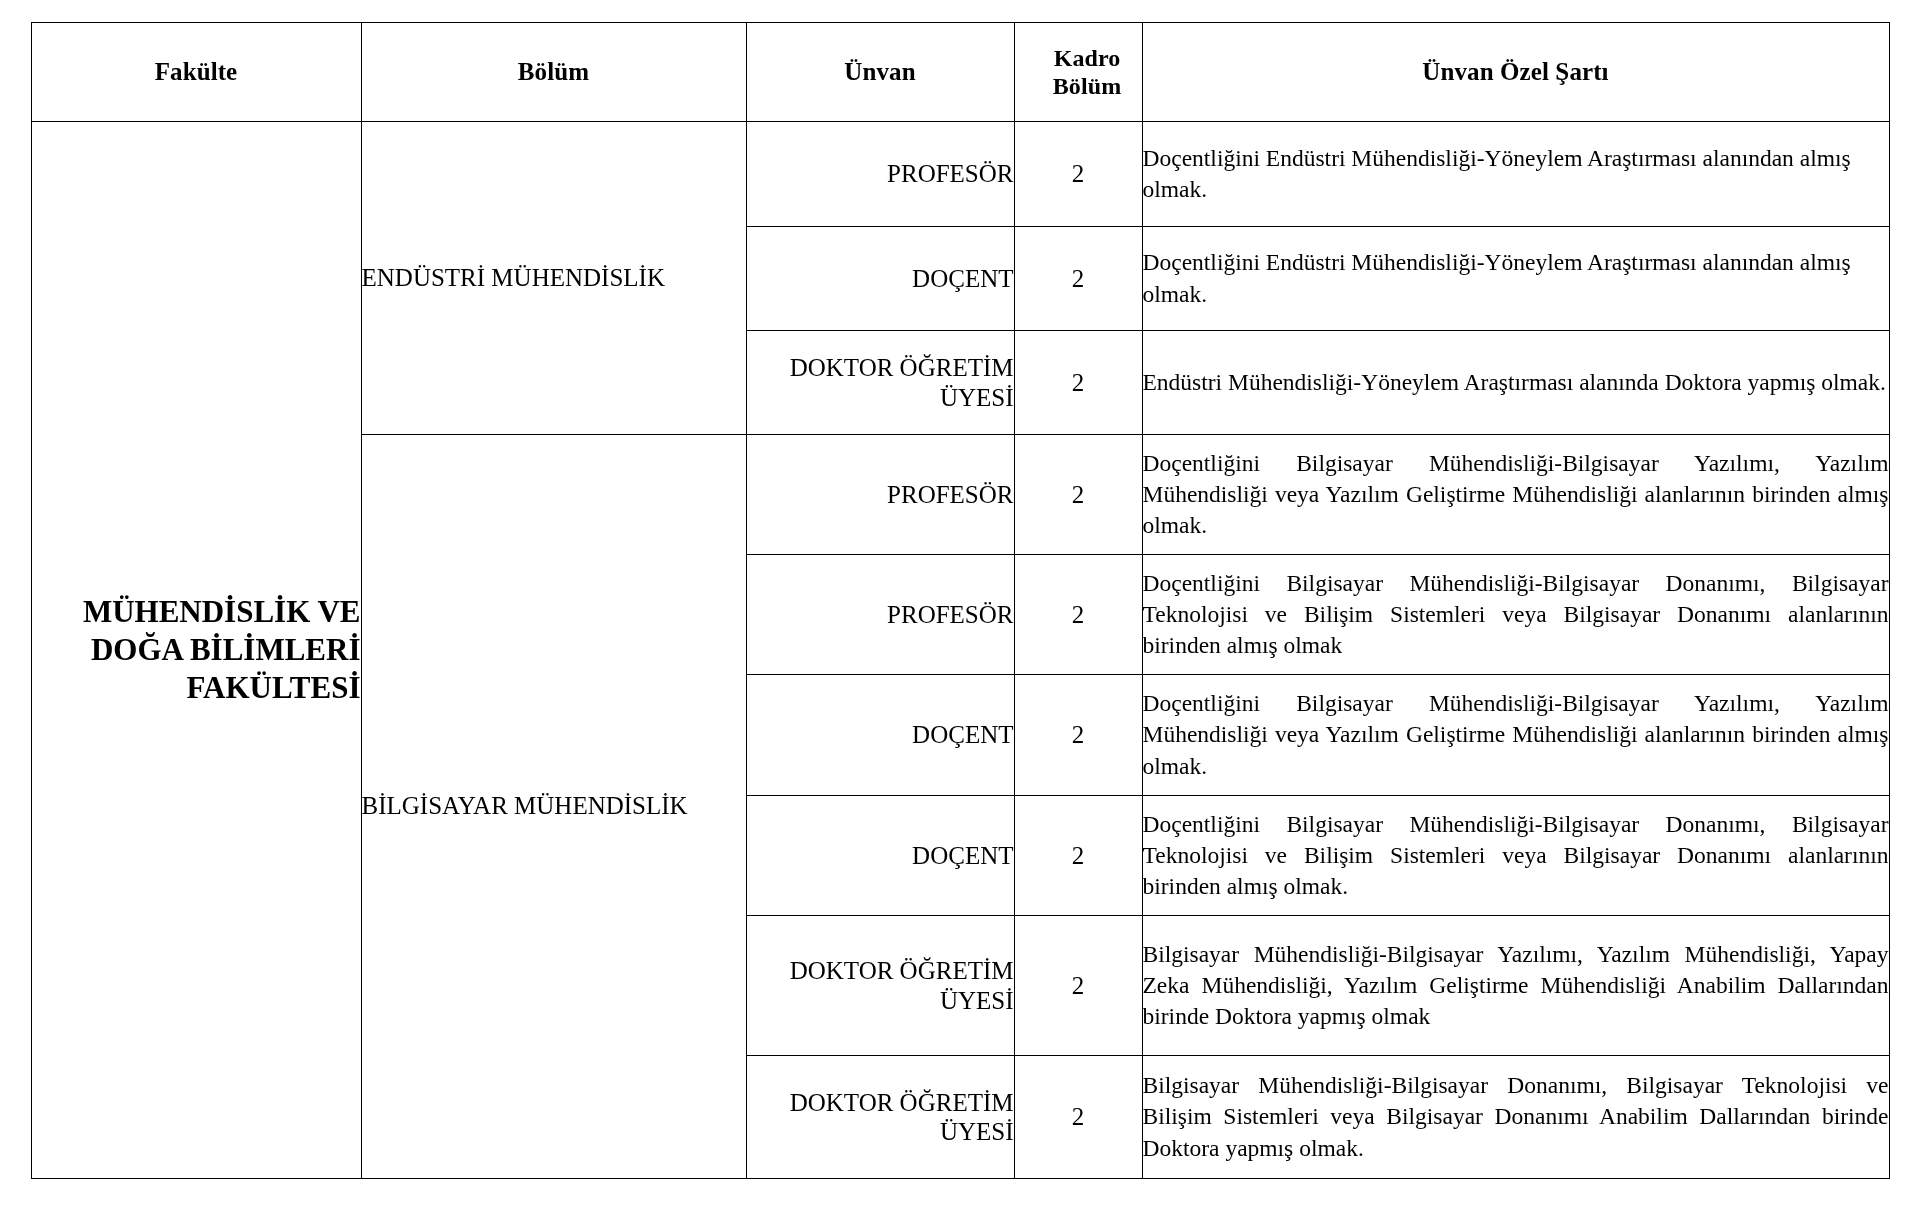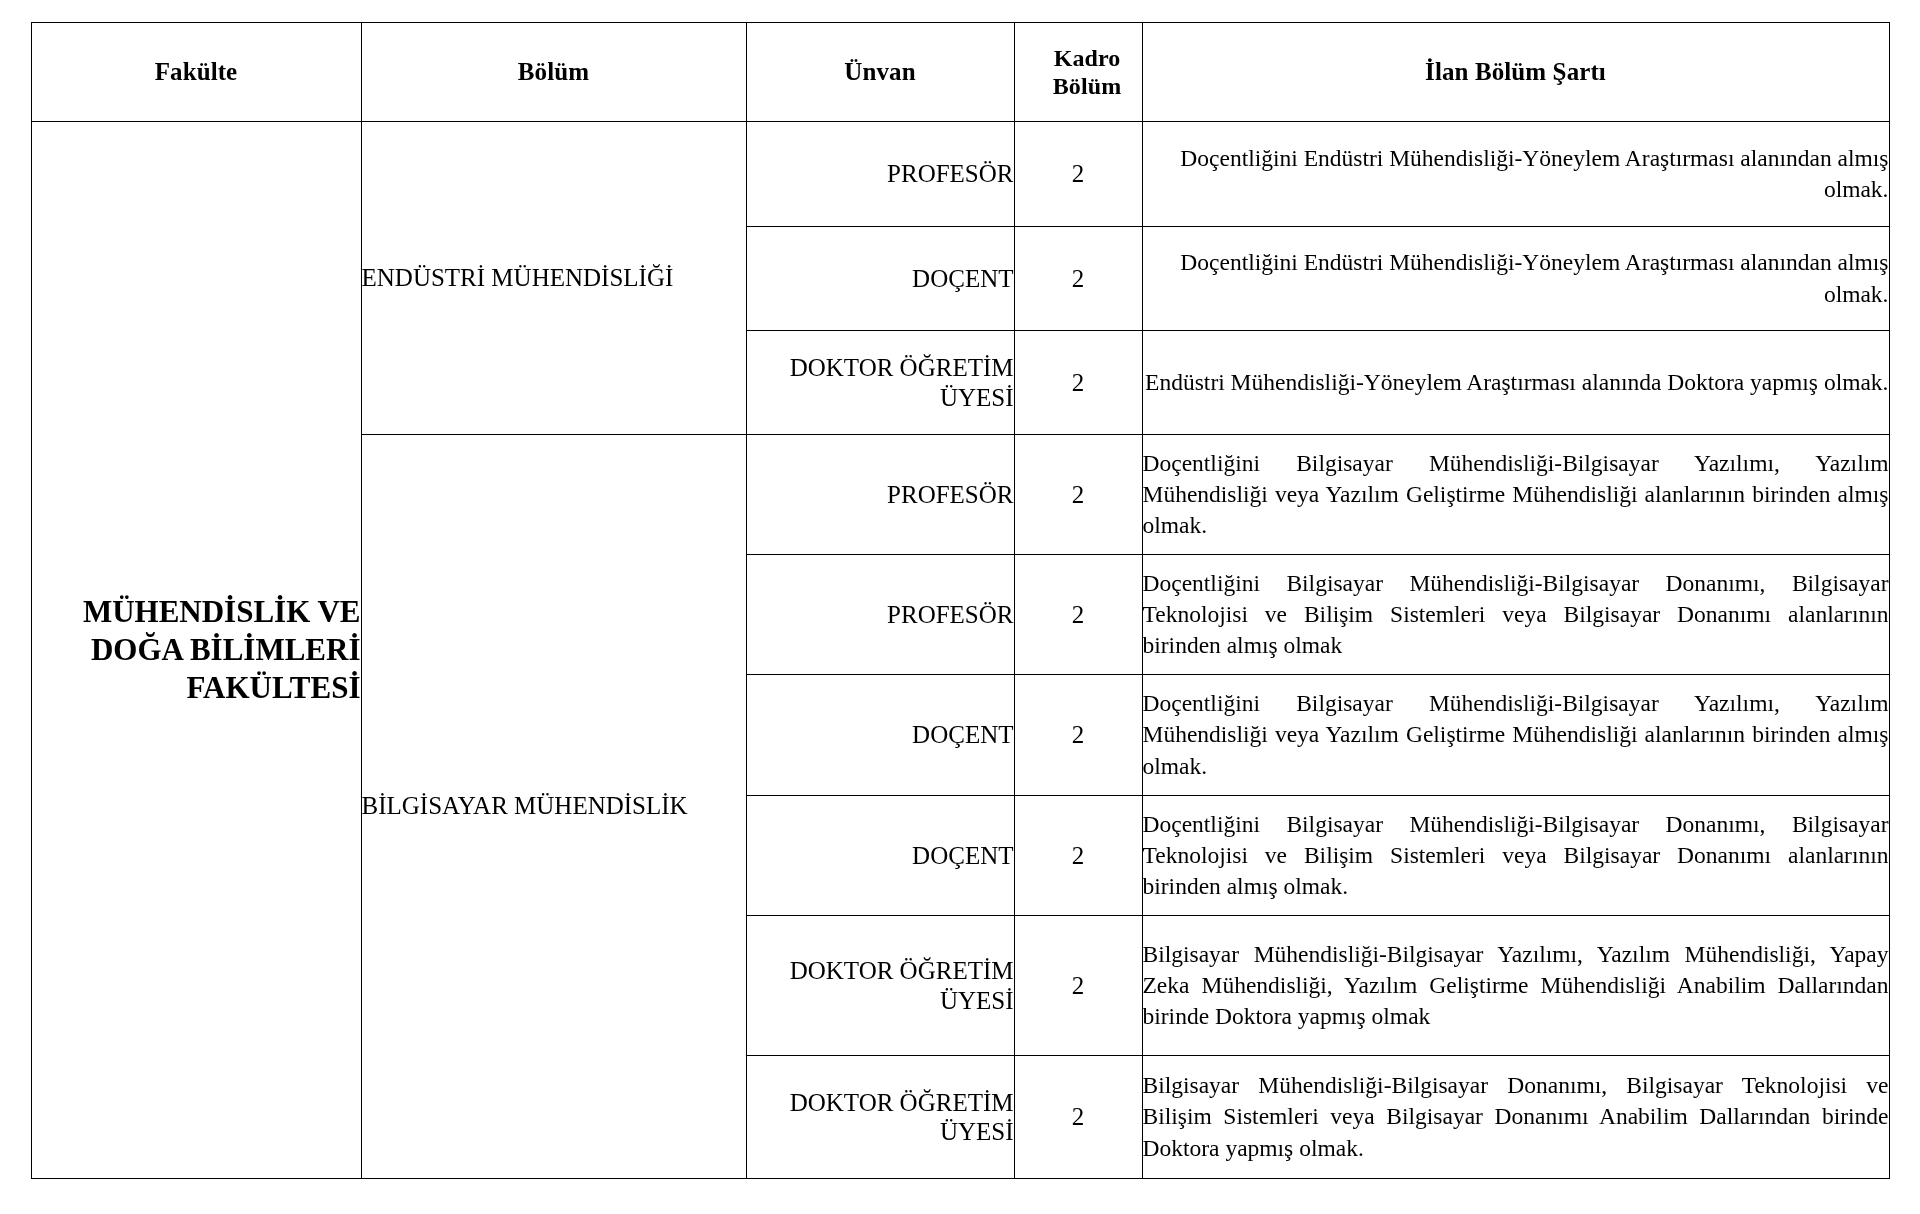--- a/index.html
+++ b/index.html
@@ -85,21 +85,21 @@
   td.sart {
     font-size: 23.5px;
     line-height: 1.33;
     text-align: justify;
     text-justify: inter-word;
     vertical-align: middle;
     padding: 10px 16px 10px 14px;
     hyphens: none;
   }
   td.sart.left-align {
-    text-align: right;
+    text-align: left;
   }
   .r1 { height: 105px; }
   .r2 { height: 104px; }
   .r3 { height: 104px; }
   .r4 { height: 120px; }
   .r5 { height: 120px; }
   .r6 { height: 121px; }
   .r7 { height: 120px; }
   .r8 { height: 140px; }
   .r9 { height: 123px; }
@@ -118,27 +118,27 @@
     </colgroup>
     <thead>
       <tr>
         <th>Fakülte</th>
         <th>Bölüm</th>
         <th>Ünvan</th>
         <th class="two-line">
           <span>Kadro</span><br>
           <span>Bölüm</span>
         </th>
-        <th>İlan Bölüm Şartı</th>
+        <th>Ünvan Özel Şartı</th>
       </tr>
     </thead>
     <tbody>
       <tr class="r1">
         <td class="fakulte" rowspan="9">MÜHENDİSLİK VE DOĞA BİLİMLERİ FAKÜLTESİ</td>
-        <td class="bolum" rowspan="3">ENDÜSTRİ MÜHENDİSLİĞİ</td>
+        <td class="bolum" rowspan="3">ENDÜSTRİ MÜHENDİSLİK</td>
         <td class="unvan">PROFESÖR</td>
         <td class="sayi">2</td>
         <td class="sart left-align">Doçentliğini Endüstri Mühendisliği-Yöneylem Araştırması alanından almış olmak.</td>
       </tr>
       <tr class="r2">
         <td class="unvan">DOÇENT</td>
         <td class="sayi">2</td>
         <td class="sart left-align">Doçentliğini Endüstri Mühendisliği-Yöneylem Araştırması alanından almış olmak.</td>
       </tr>
       <tr class="r3">

